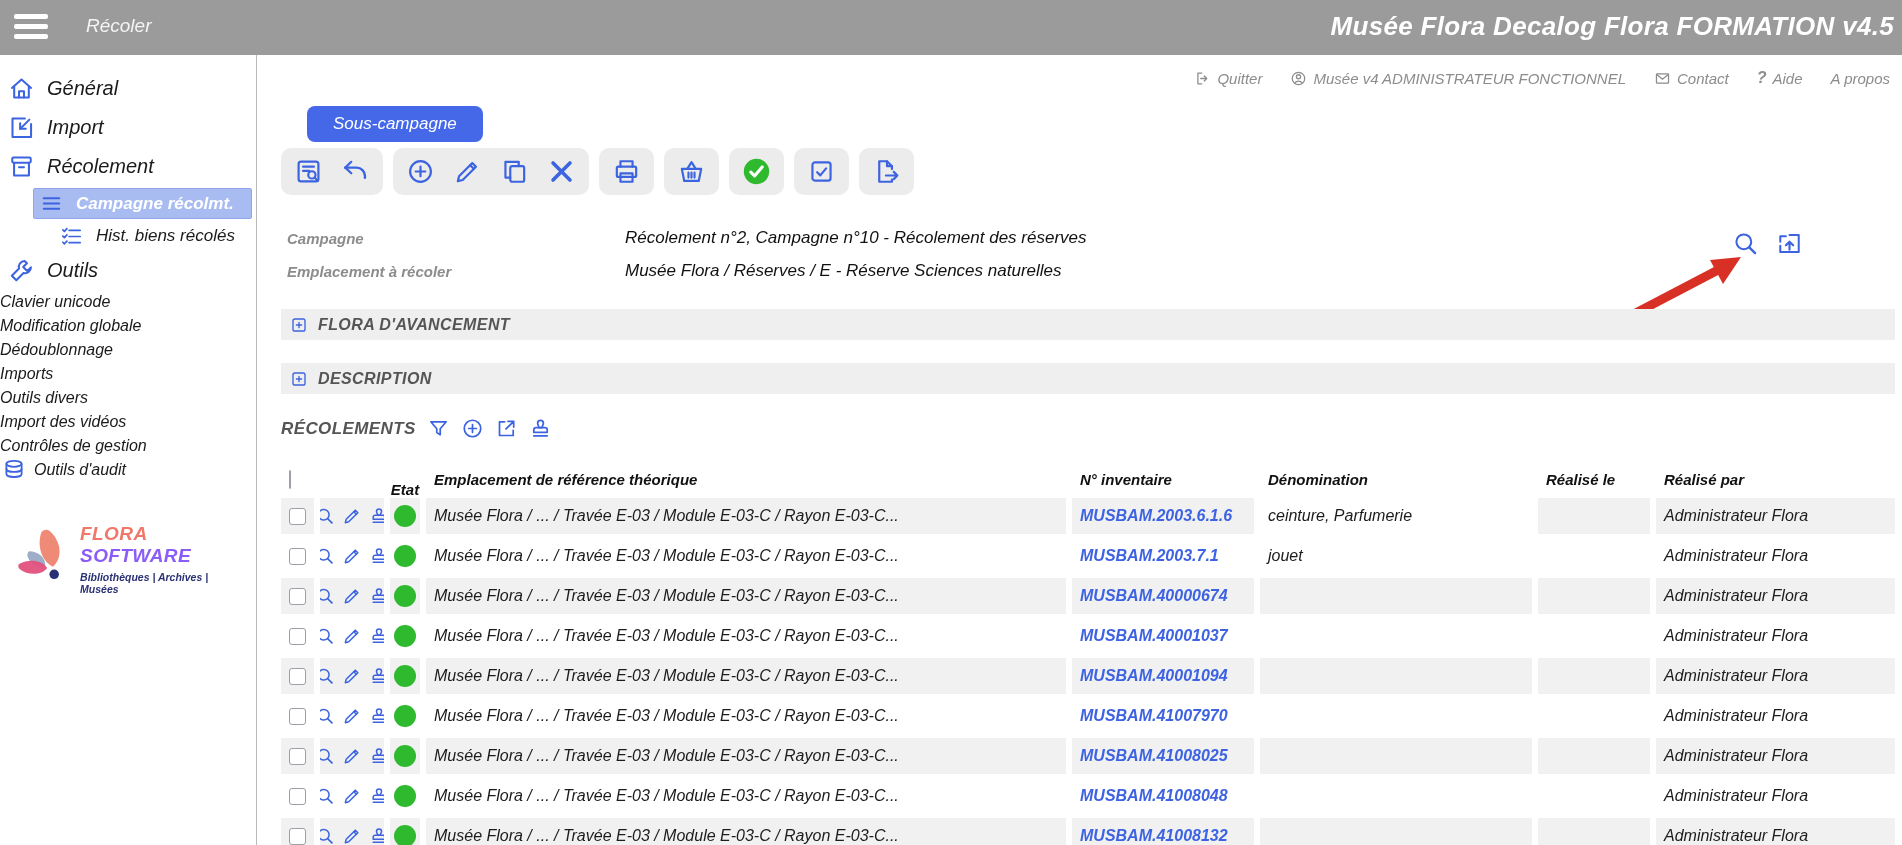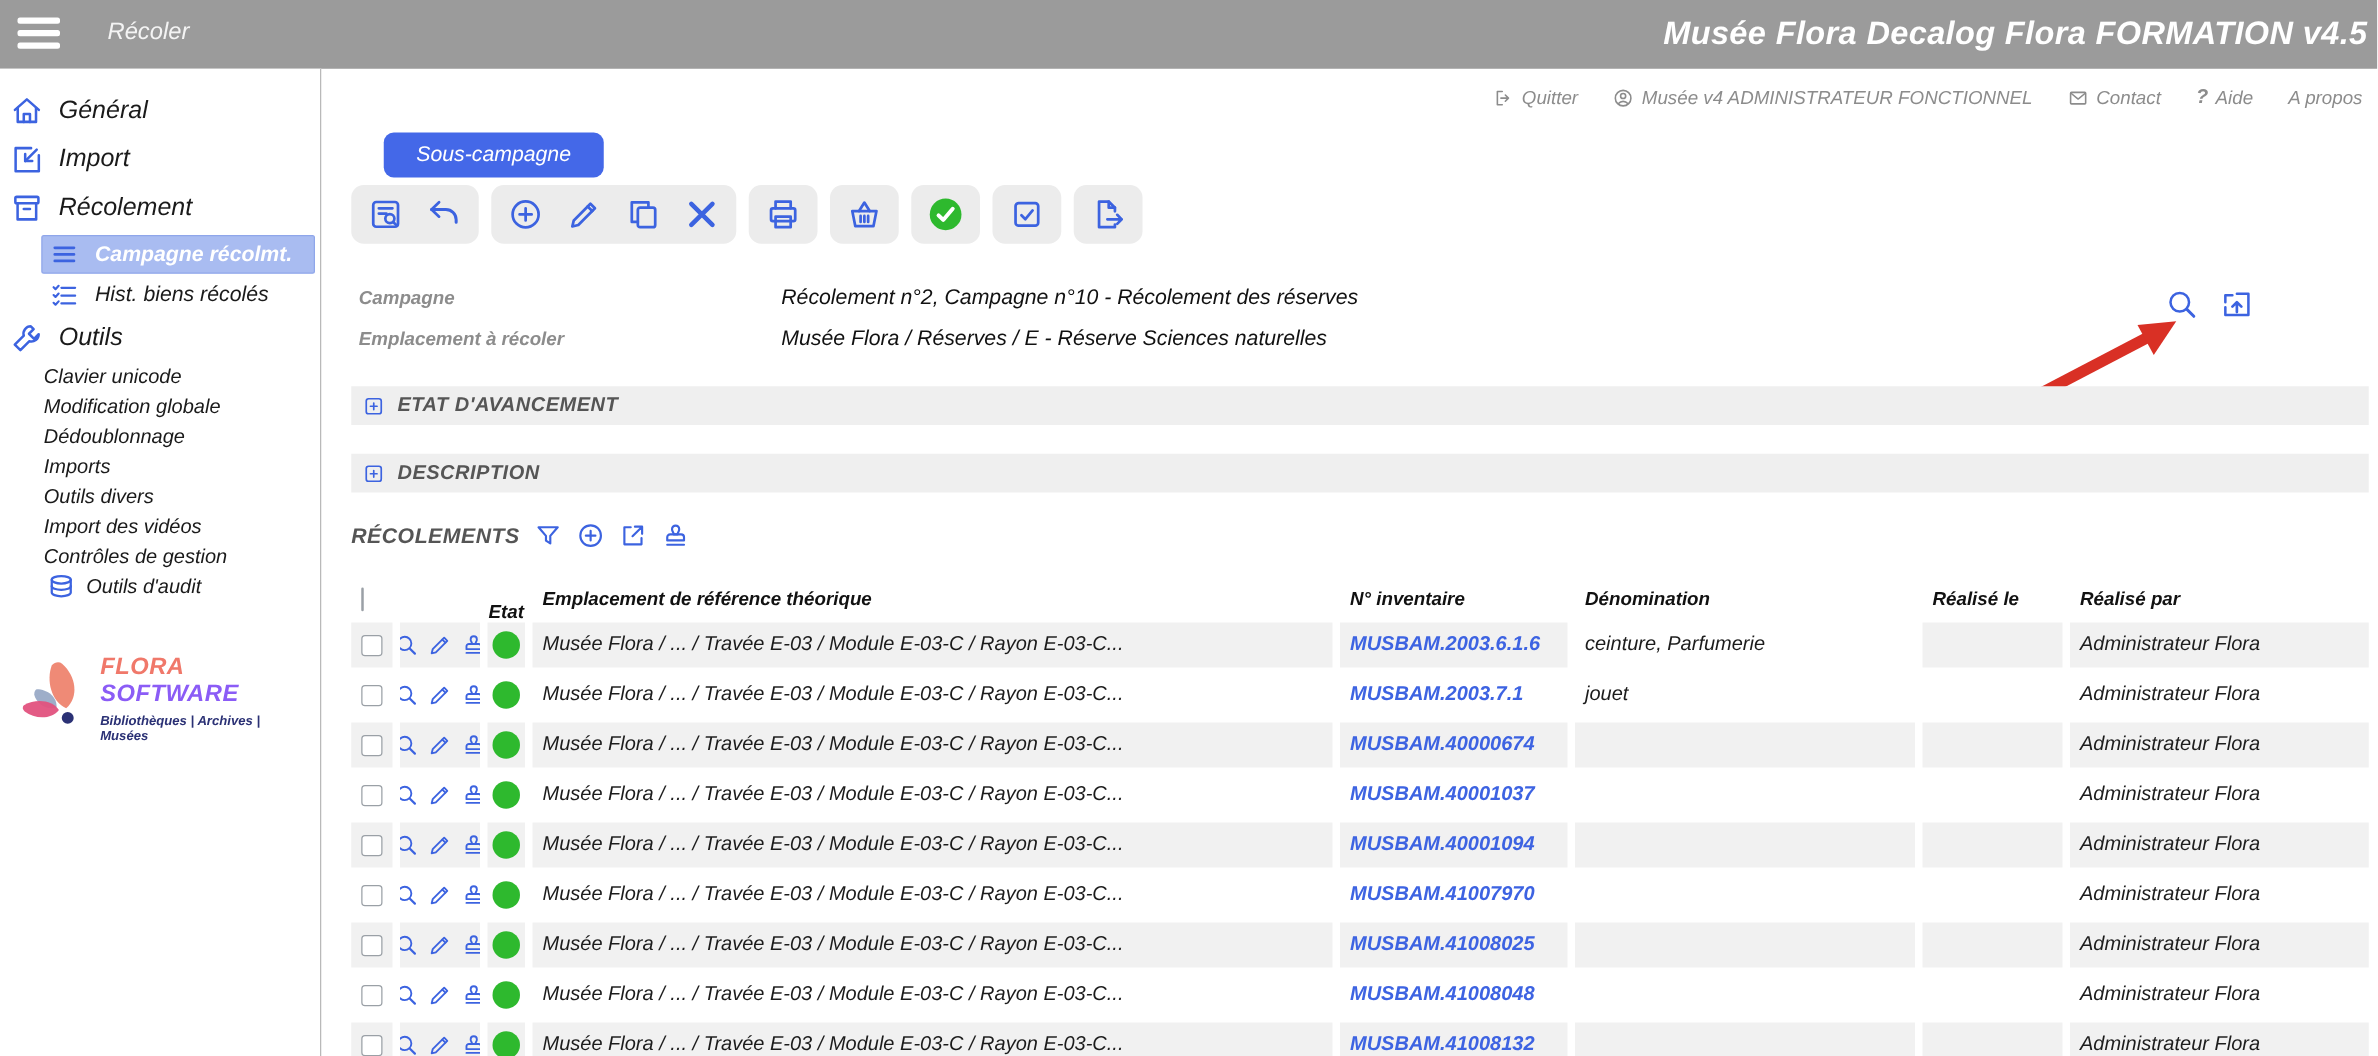--- a/index.html
+++ b/index.html
@@ -11,23 +11,23 @@
   .burger{position:absolute;left:14px;top:14px;width:34px;height:27px;cursor:pointer;}
   .burger span{display:block;height:4.5px;background:#fff;border-radius:2px;margin-bottom:5.5px;}
   .app-title{position:absolute;left:86px;top:15px;font-size:19px;color:#f4f4f4;}
   .win-title{position:absolute;right:8px;top:11px;font-size:26px;font-weight:bold;color:#fff;letter-spacing:.3px;}
 
   
   .sidebar{position:absolute;left:0;top:55px;width:257px;bottom:0;background:#fff;border-right:1px solid #b9b9b9;box-sizing:border-box;padding-top:14px;}
   .snav .item{display:flex;align-items:center;cursor:pointer;}
   .snav .l1{height:39px;font-size:20px;padding-left:8px;gap:12px;text-align:right;}
   .snav .l1 .ic{width:27px;height:27px;color:#3c63e0;flex:0 0 auto;}
-  .snav .l2{height:30px;font-size:17px;padding-left:40px;gap:13px;}
+  .snav .l2{height:30px;font-size:17px;padding-left:60px;gap:13px;}
   .snav .l2 .ic{width:23px;height:23px;color:#3c63e0;flex:0 0 auto;}
-  .snav .l3{height:24px;font-size:16px;padding-left:35px;gap:8px;}
+  .snav .l3{height:24px;font-size:16px;gap:8px;}
   .snav .l3 .ic{width:24px;height:24px;color:#3c63e0;flex:0 0 auto;margin-left:2px;}
   .snav .sel{background:#a9bcf1;border:1px solid #8fa6ea;margin:2px 4px 2px 33px;height:29px;
              padding-left:6px;border-radius:2px;color:#fff;font-weight:bold;font-size:17px;}
   .snav .ic svg{width:100%;height:100%;}
   .logo{position:absolute;left:14px;top:468px;width:232px;display:flex;align-items:center;gap:10px;}
   .logo .txt .l1{font-size:19px;font-weight:bold;letter-spacing:.4px;}
   .logo .txt .flora{color:#f0786a;} .logo .txt .soft{color:#8b5cf6;}
   .logo .txt .l2{font-size:10.5px;font-weight:bold;color:#2b3175;margin-top:4px;}
 
   
@@ -313,21 +313,21 @@
     <svg class="red-arrow" width="130" height="82" viewBox="0 0 130 82">
       <line x1="6" y1="70" x2="92" y2="25" stroke="#d93025" stroke-width="9"></line>
       <polygon points="115,12 84,15 97,39" fill="#d93025"></polygon>
     </svg>
 
     <div class="secbar s1">
       <span class="psq"><svg class="ln" viewBox="0 0 24 24">
             <rect x="4" y="4" width="16" height="16" rx="2.5"></rect>
             <path d="M12 8.5v7M8.5 12h7"></path>
           </svg></span>
-      <span class="slab">ETAT D'AVANCEMENT</span>
+      <span class="slab">FLORA D'AVANCEMENT</span>
     </div>
     <div class="secbar s2">
       <span class="psq"><svg class="ln" viewBox="0 0 24 24">
             <rect x="4" y="4" width="16" height="16" rx="2.5"></rect>
             <path d="M12 8.5v7M8.5 12h7"></path>
           </svg></span>
       <span class="slab">DESCRIPTION</span>
     </div>
 
     <div class="ttitle">

